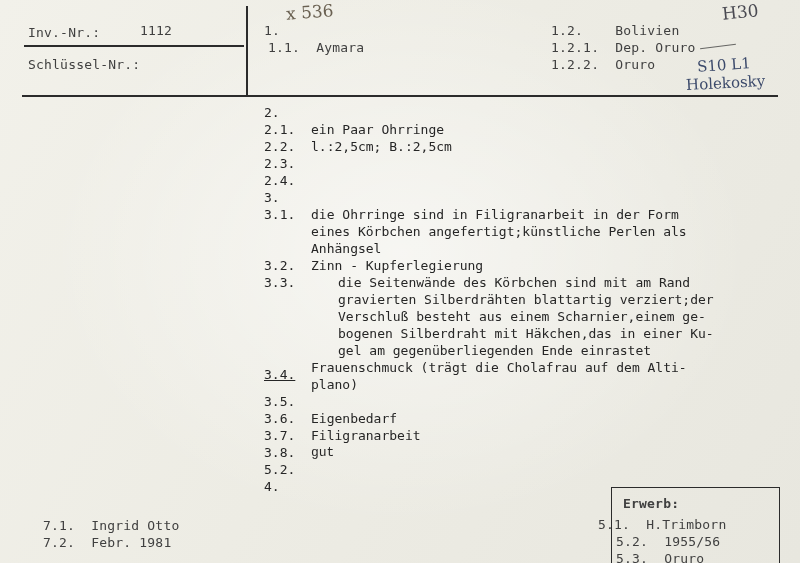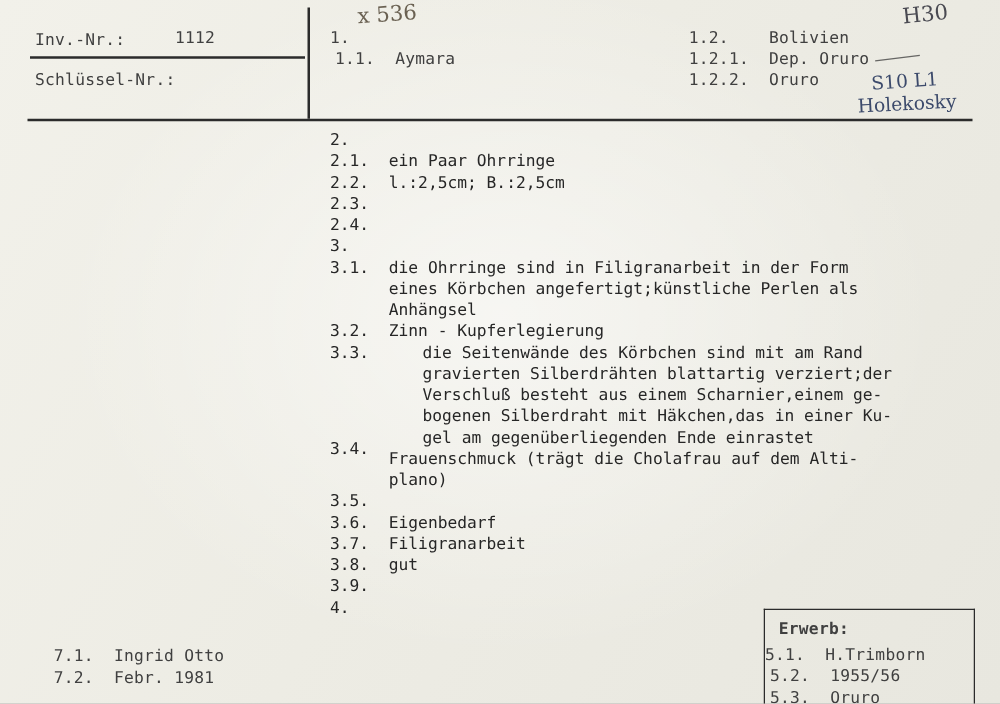--- a/index.html
+++ b/index.html
@@ -123,40 +123,40 @@
   <div class="num" style="left:264px; top:257px;">3.2.</div>
   <div class="blk" style="left:311px; top:257px;text-align:center;">Zinn - Kupferlegierung</div>
 
   <div class="num" style="left:264px; top:274px;">3.3.</div>
   <div class="blk" style="left:311px; top:274px;margin-left:27px;">die Seitenwände des Körbchen sind mit am Rand
 gravierten Silberdrähten blattartig verziert;der
 Verschluß besteht aus einem Scharnier,einem ge-
 bogenen Silberdraht mit Häkchen,das in einer Ku-
 gel am gegenüberliegenden Ende einrastet</div>
 
-  <div class="num" style="left:264px; top:351px;">3.4.</div>
+  <div class="num" style="left:264px; top:366px;text-decoration:underline;">3.4.</div>
   <div class="blk" style="left:311px; top:359px;">Frauenschmuck (trägt die Cholafrau auf dem Alti-
 plano)</div>
 
   <div class="num" style="left:264px; top:393px;">3.5.</div>
 
   <div class="num" style="left:264px; top:410px;">3.6.</div>
   <div class="blk" style="left:311px; top:410px;">Eigenbedarf</div>
 
   <div class="num" style="left:264px; top:427px;">3.7.</div>
   <div class="blk" style="left:311px; top:427px;">Filigranarbeit</div>
 
   <div class="num" style="left:264px; top:444px;">3.8.</div>
-  <div class="blk" style="left:311px; top:444px;">gut</div>
+  <div class="blk" style="left:311px; top:444px;font-family:Liberation Mono, monospace;">gut</div>
 
-  <div class="num" style="left:264px; top:461px;">3.9.</div>
+  <div class="num" style="left:264px; top:461px;">5.2.</div>
 
   <div class="num" style="left:264px; top:478px;">4.</div>
 
   <div class="typed" style="left:43px; top:517px;">7.1.  Ingrid Otto</div>
   <div class="typed" style="left:43px; top:534px;">7.2.  Febr. 1981</div>
 
   <div class="box" style="left:611px; top:487px; width:167px; height:76px; border-bottom:none;"></div>
   <div class="typed" style="left:623px; top:495px; font-weight:bold;">Erwerb:</div>
-  <div class="typed" style="left:612px; top:516px;">5.1.  H.Trimborn</div>
+  <div class="typed" style="left:598px; top:516px;">5.1.  H.Trimborn</div>
   <div class="typed" style="left:616px; top:533px;">5.2.  1955/56</div>
   <div class="typed" style="left:616px; top:550px;">5.3.  Oruro</div>
 </div>
 
 </body></html>

